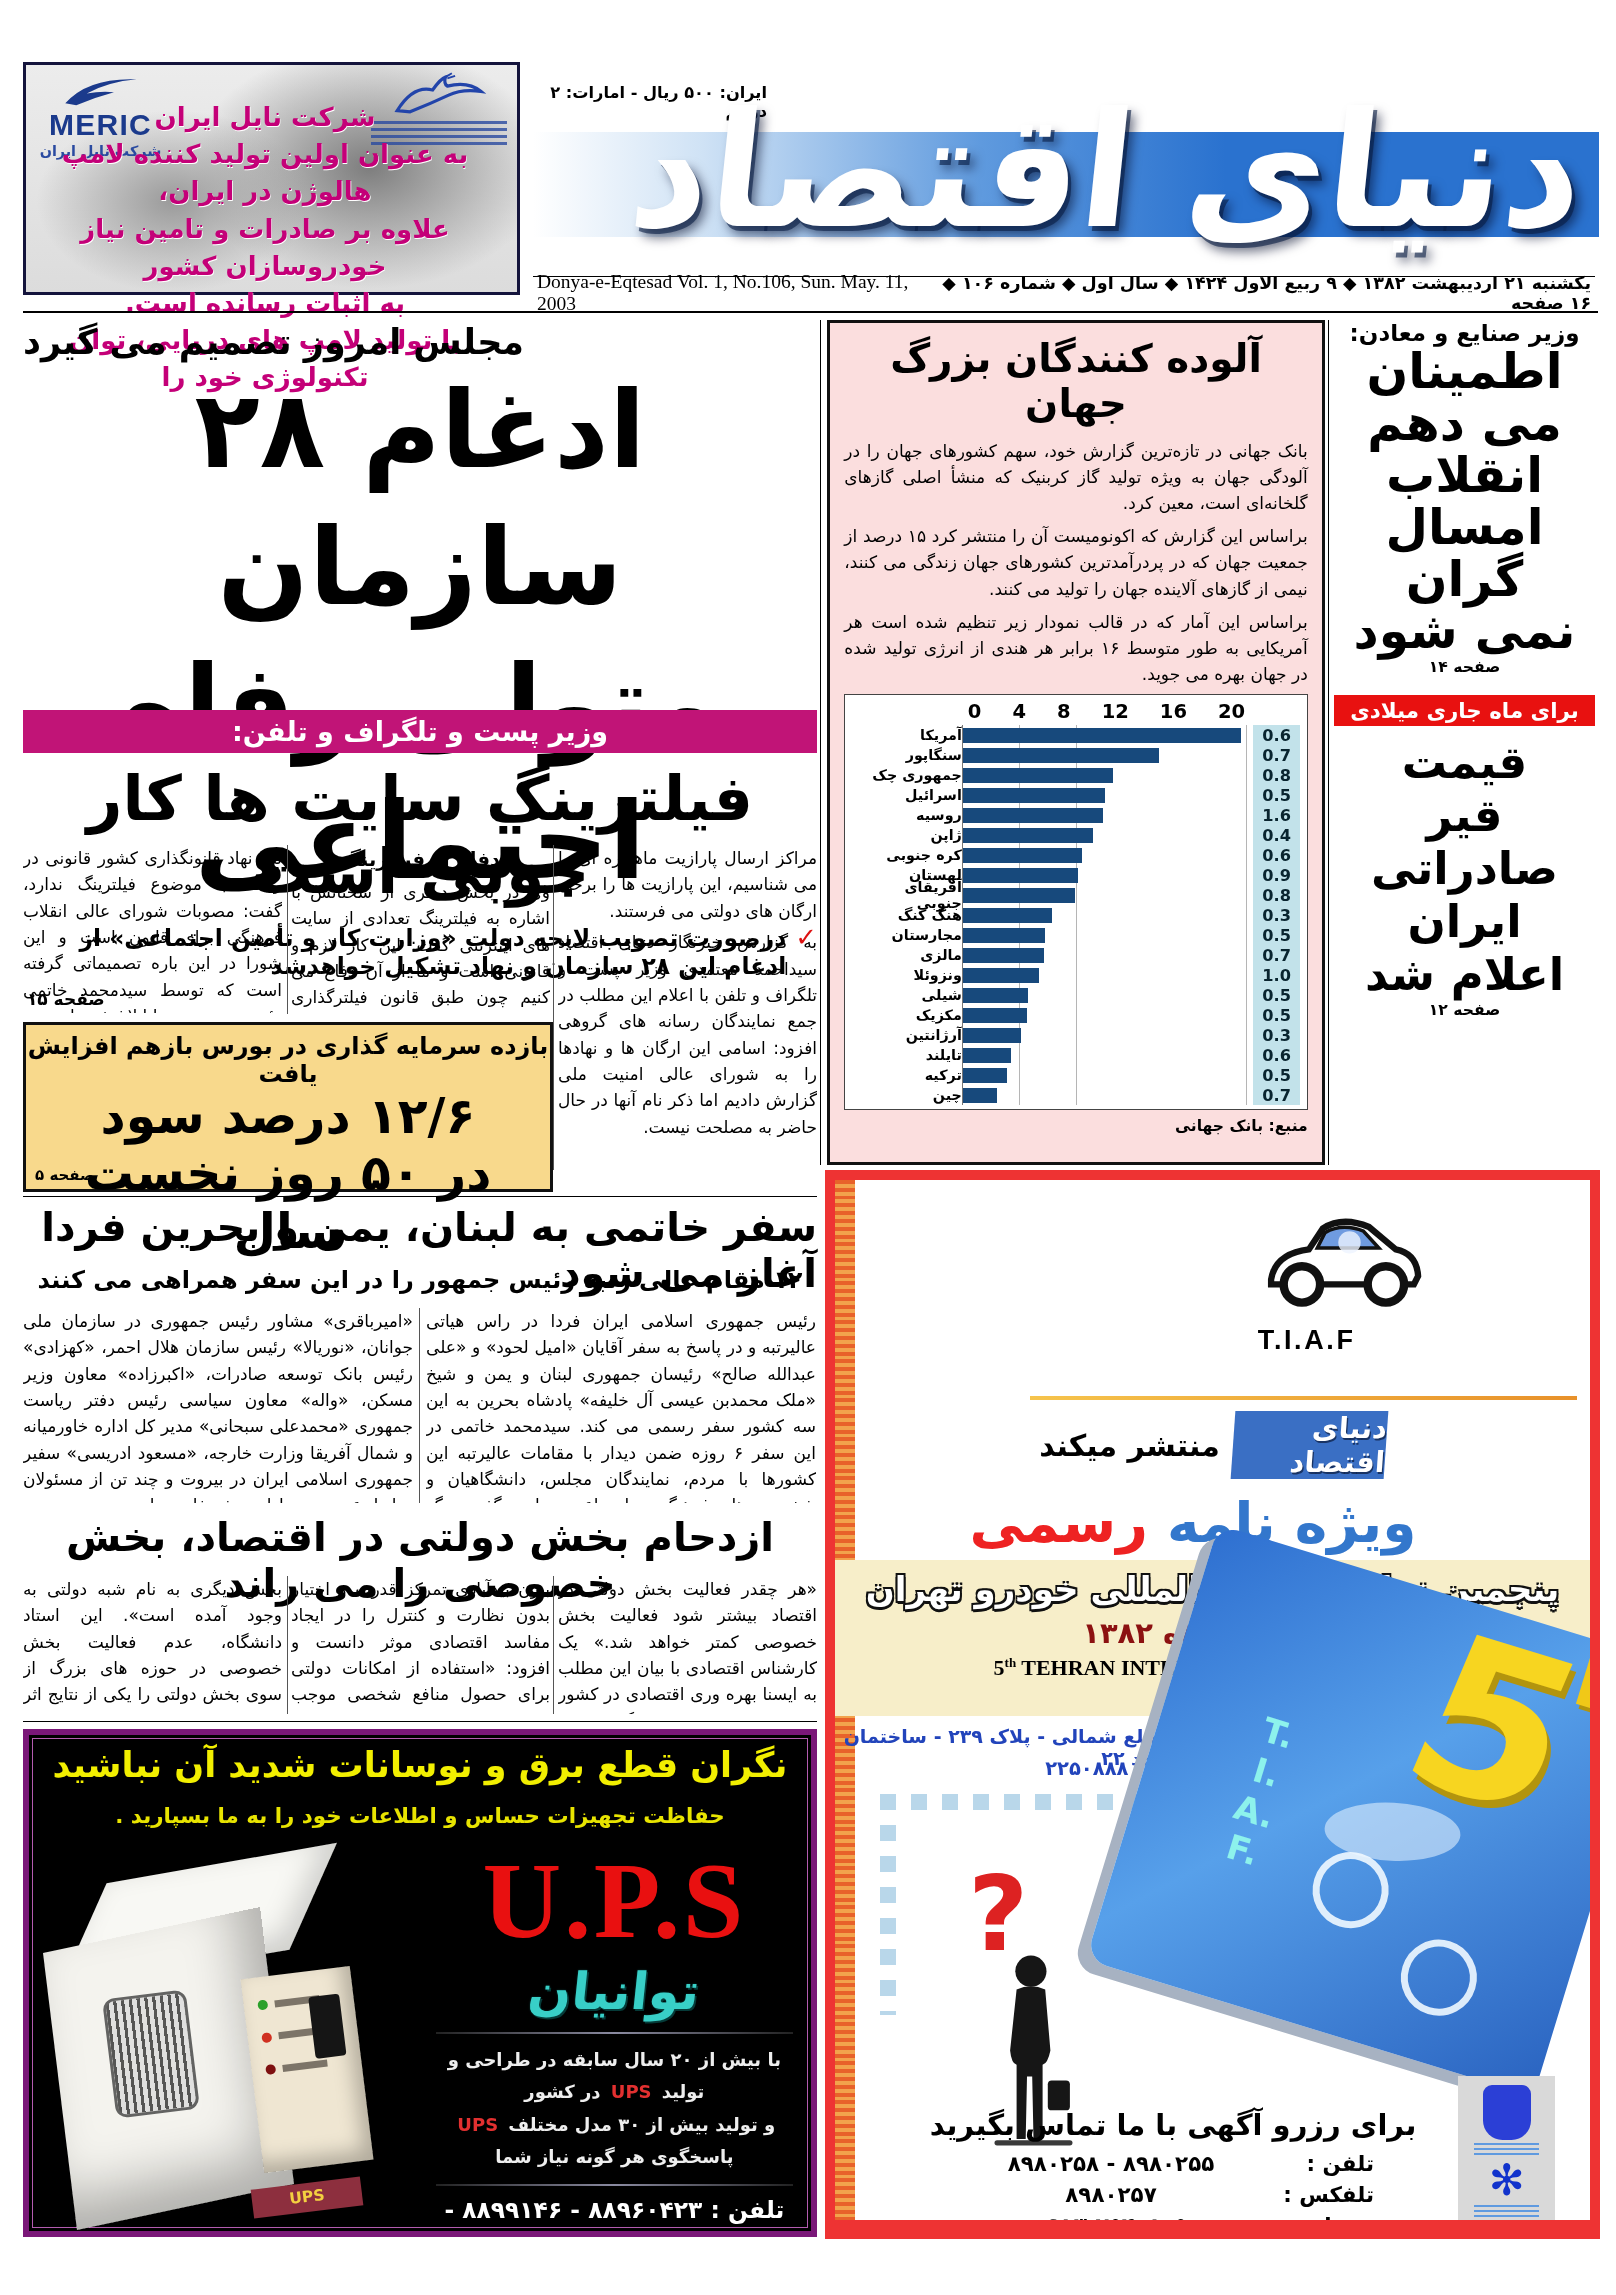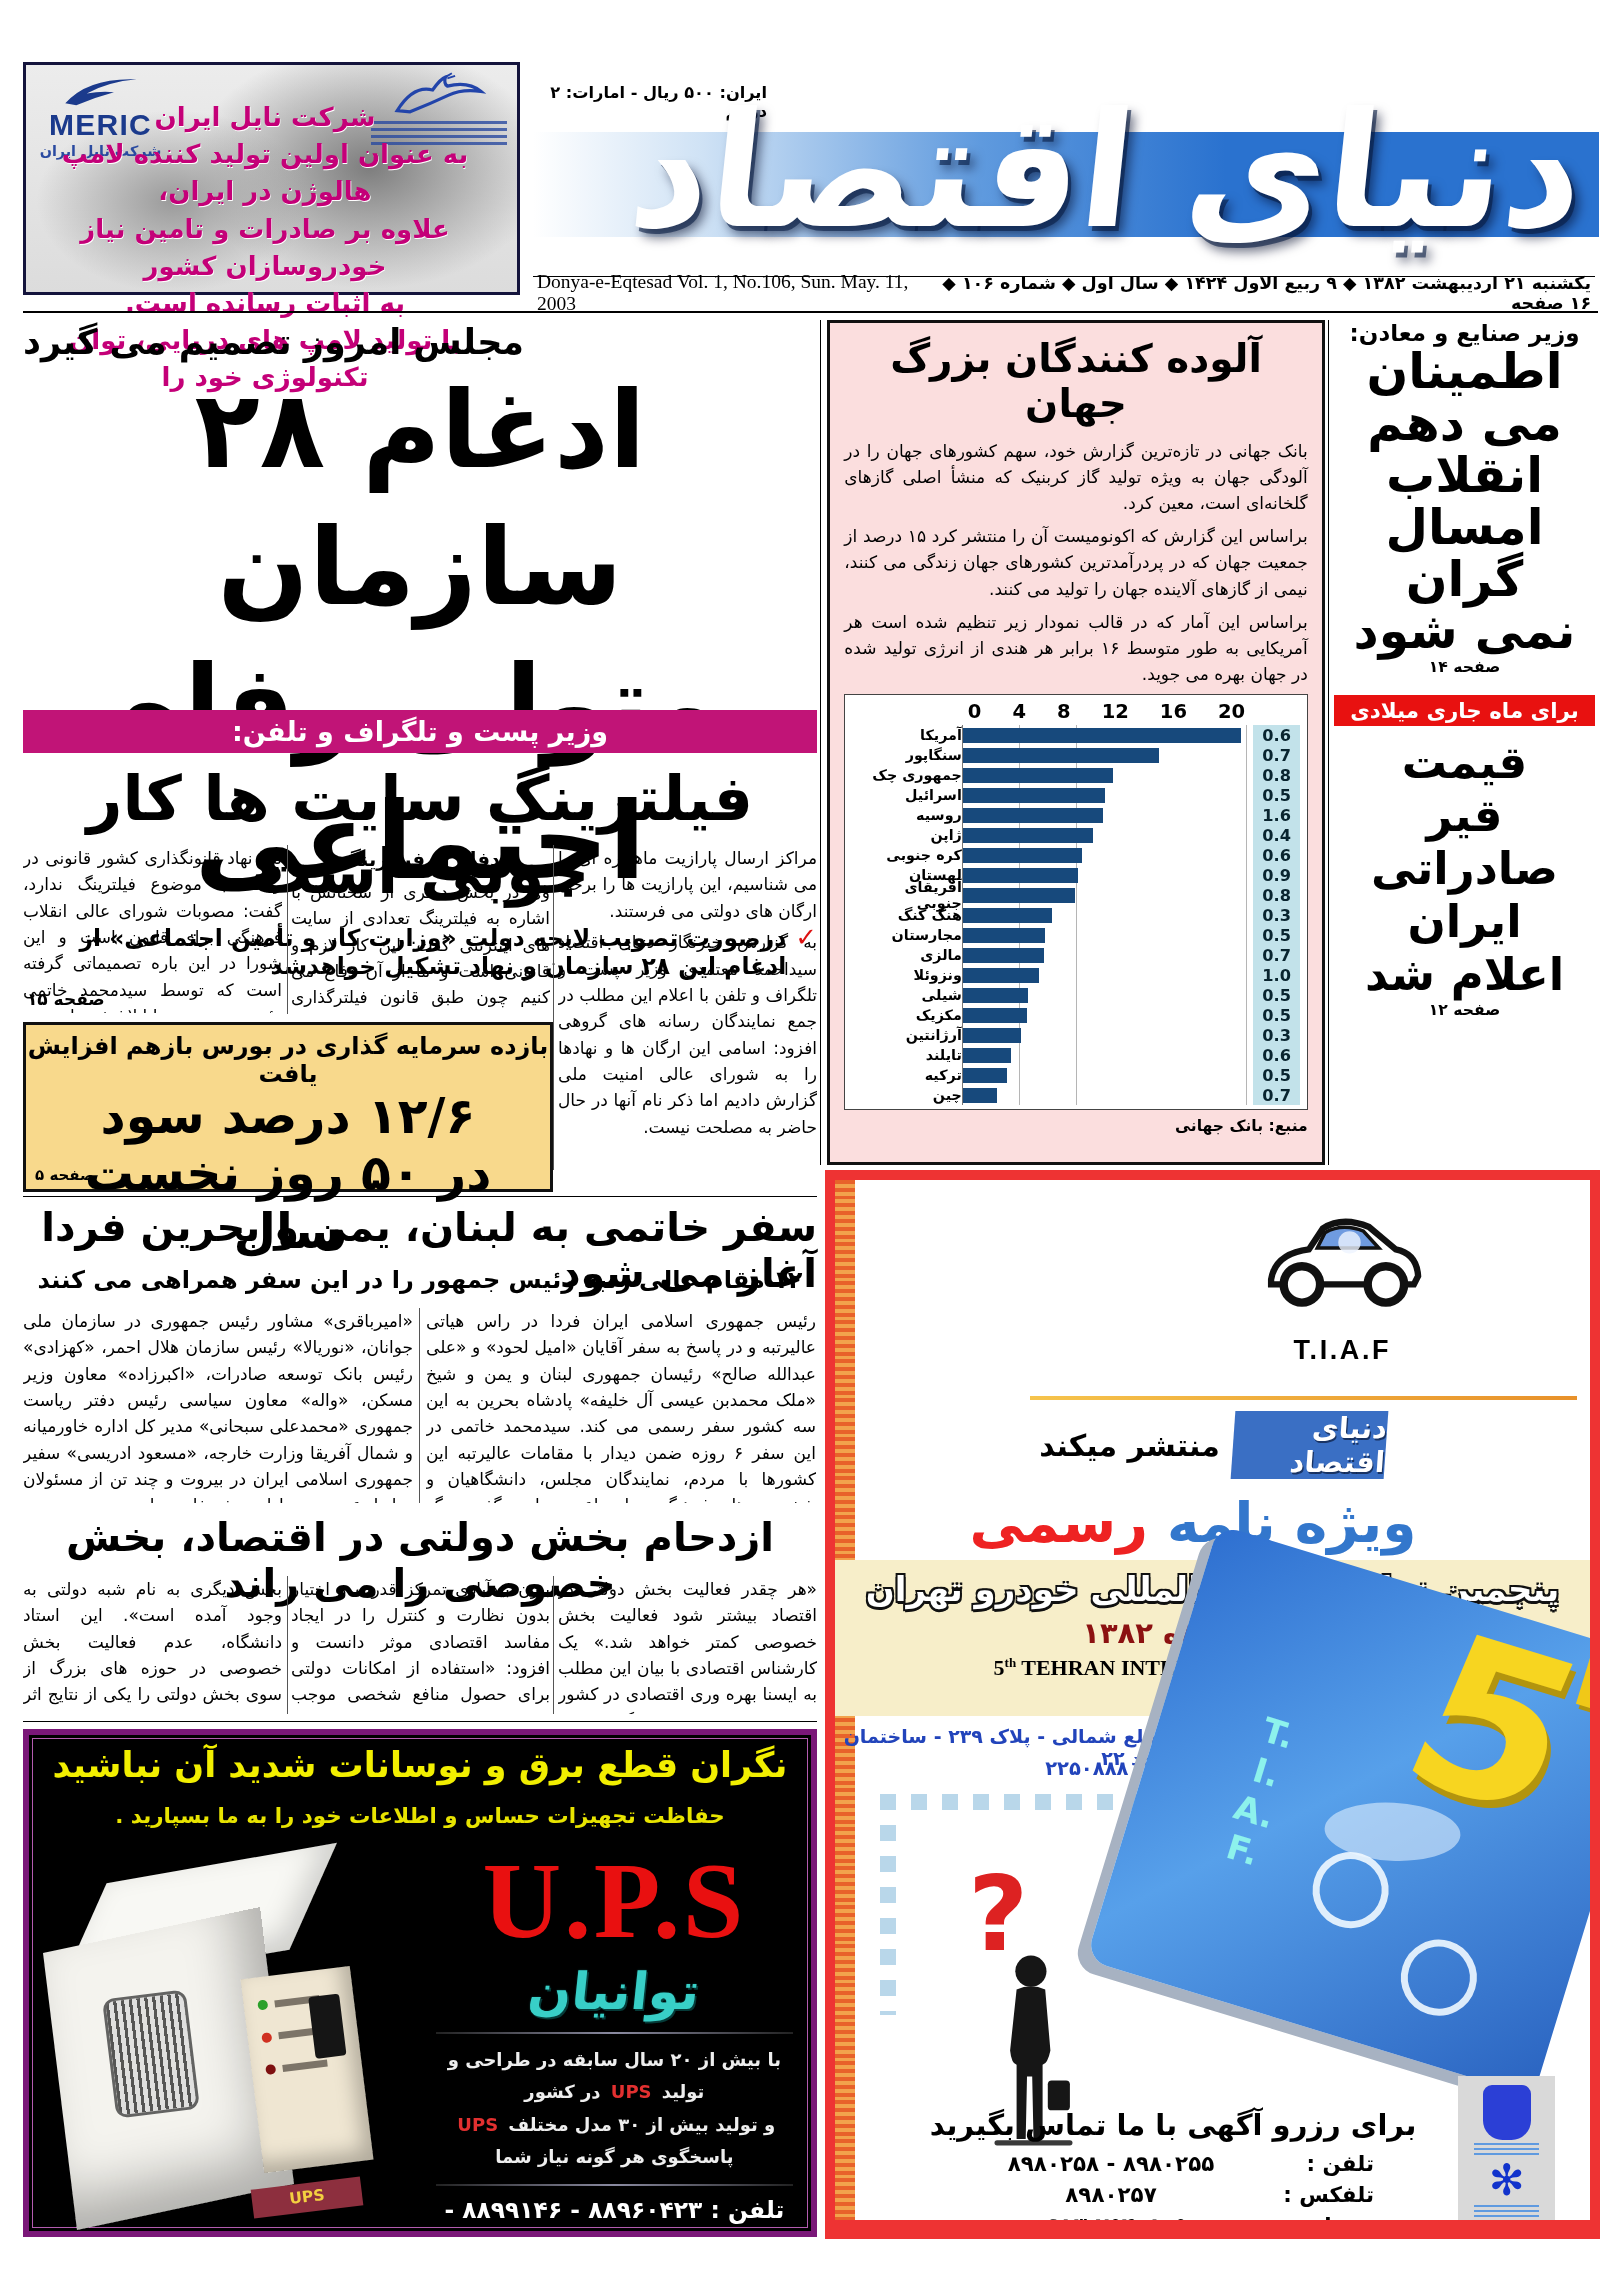--- a/index.html
+++ b/index.html
@@ -145,21 +145,21 @@
     transform:rotate(-7deg);opacity:.85;}
   .dev-label{position:absolute;left:214px;top:351px;width:110px;height:29px;background:#8d2f3e;
     transform:rotate(-7deg);color:#f3d040;font-size:15.6px;font-weight:bold;text-align:center;line-height:29px;direction:ltr;}
 
   
   #tiaf-ad{left:825px;top:1170px;width:775px;height:1069px;background:#fff;box-sizing:border-box;
     border:10.4px solid #ee3333;border-bottom:19.5px solid #ee3333;}
   .tiaf-leftstripe{position:absolute;left:0;top:0;bottom:0;width:19.5px;
     background:repeating-linear-gradient(#e8622a 0 3.9px,#f2a34c 3.9px 7.8px);}
   .tiaf-car{position:absolute;left:56%;top:26px;width:169px;}
-  .tiaf-carlabel{position:absolute;left:56%;top:155px;width:169px;text-align:center;
+  .tiaf-carlabel{position:absolute;left:56%;top:145px;width:169px;
     font-family:"Liberation Sans",sans-serif;font-size:27px;font-weight:bold;letter-spacing:2.6px;direction:ltr;}
   .tiaf-orange{position:absolute;left:195px;right:13px;top:216px;height:3.9px;
     background:linear-gradient(to right,#f6c44c,#e8912a);}
   .tiaf-pubrow{position:absolute;left:0;right:0;top:231px;display:flex;direction:rtl;
     justify-content:center;align-items:center;gap:13px;}
   .tiaf-publogo{width:153px;height:68px;background:#3a6fc4;color:#fff;display:flex;align-items:center;
     justify-content:center;font-size:29px;font-weight:bold;transform:skewX(-4deg);
     text-shadow:1.3px 1.9px 0 rgba(10,25,60,.7);}
   .tiaf-pubtext{font-size:30px;font-weight:bold;}
   .tiaf-special{position:absolute;left:0;right:39px;top:311px;text-align:center;font-size:55px;font-weight:bold;}

